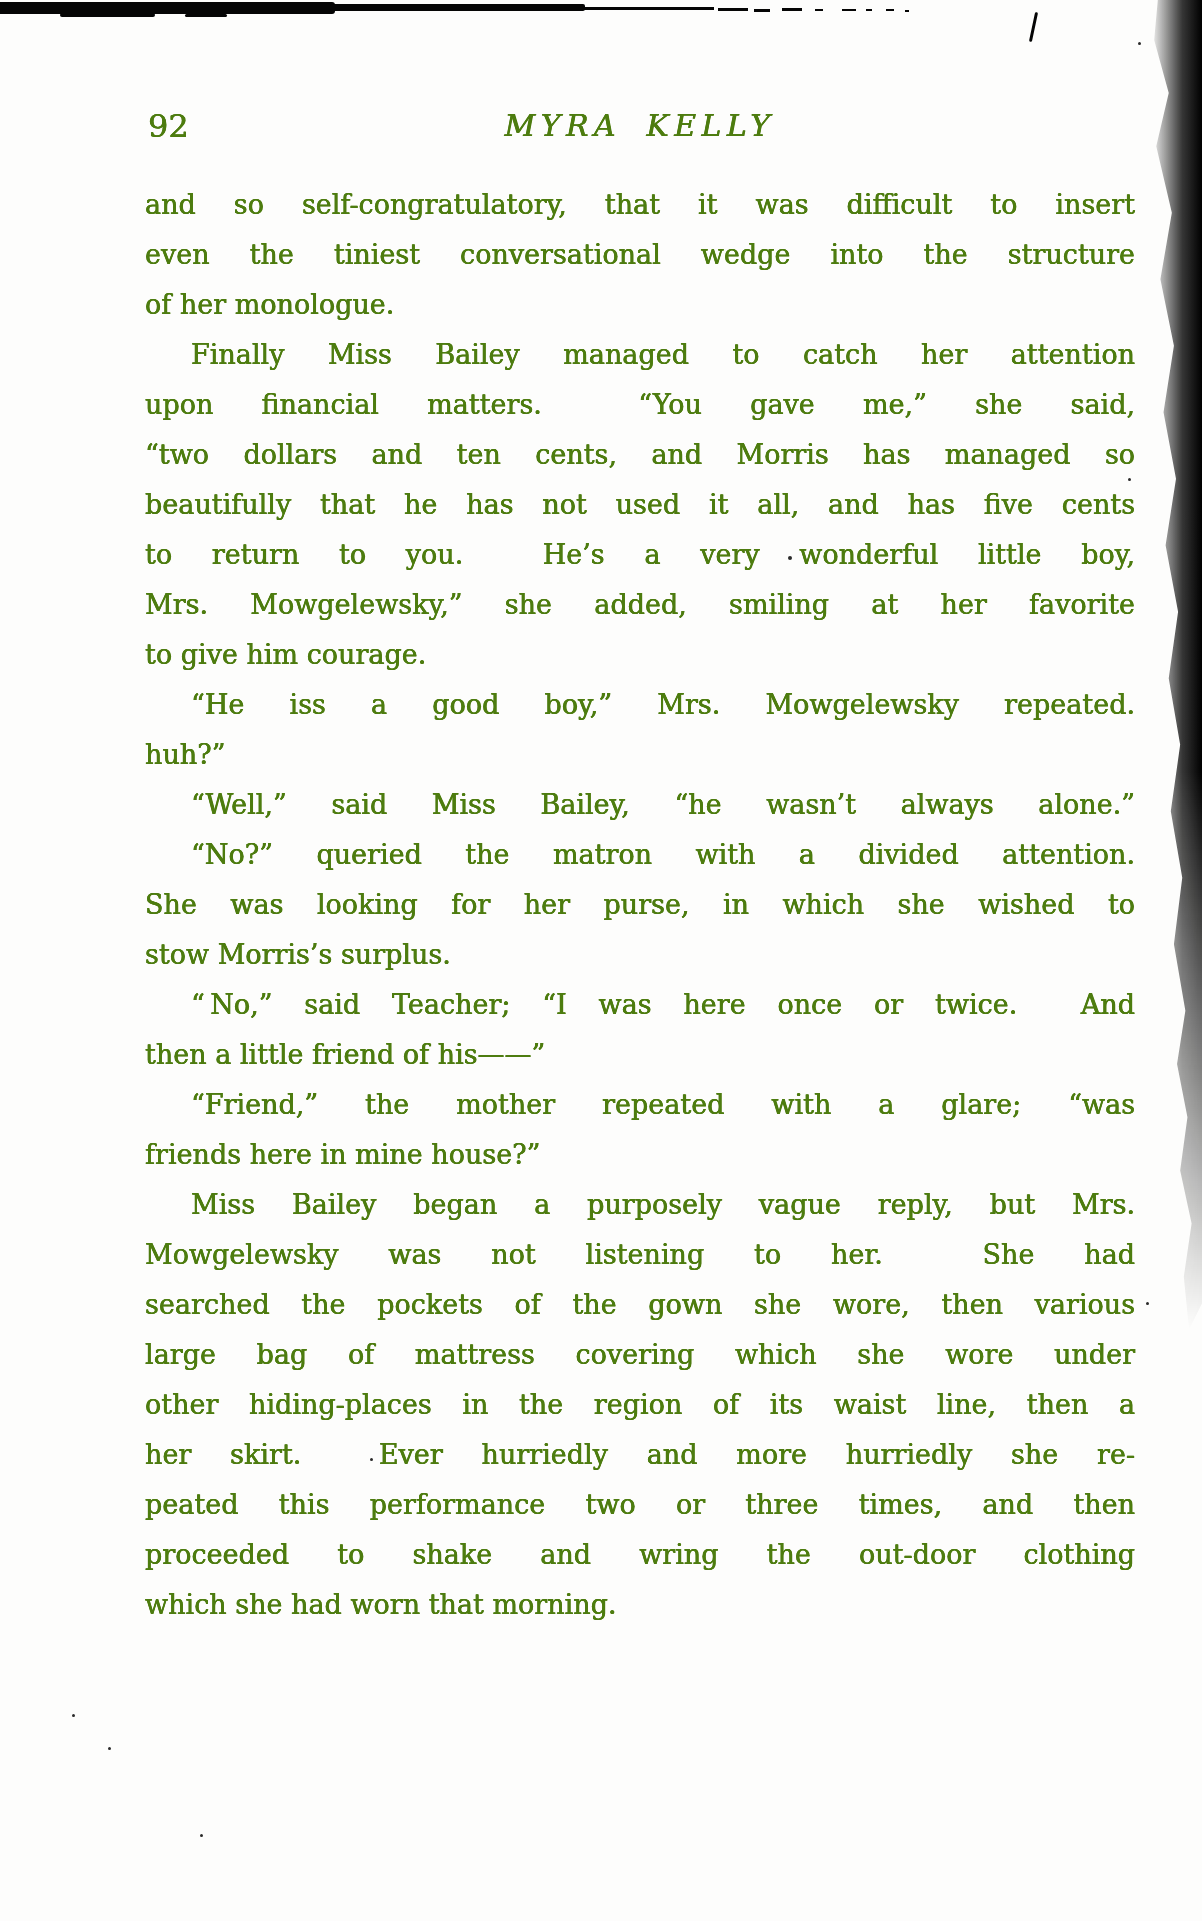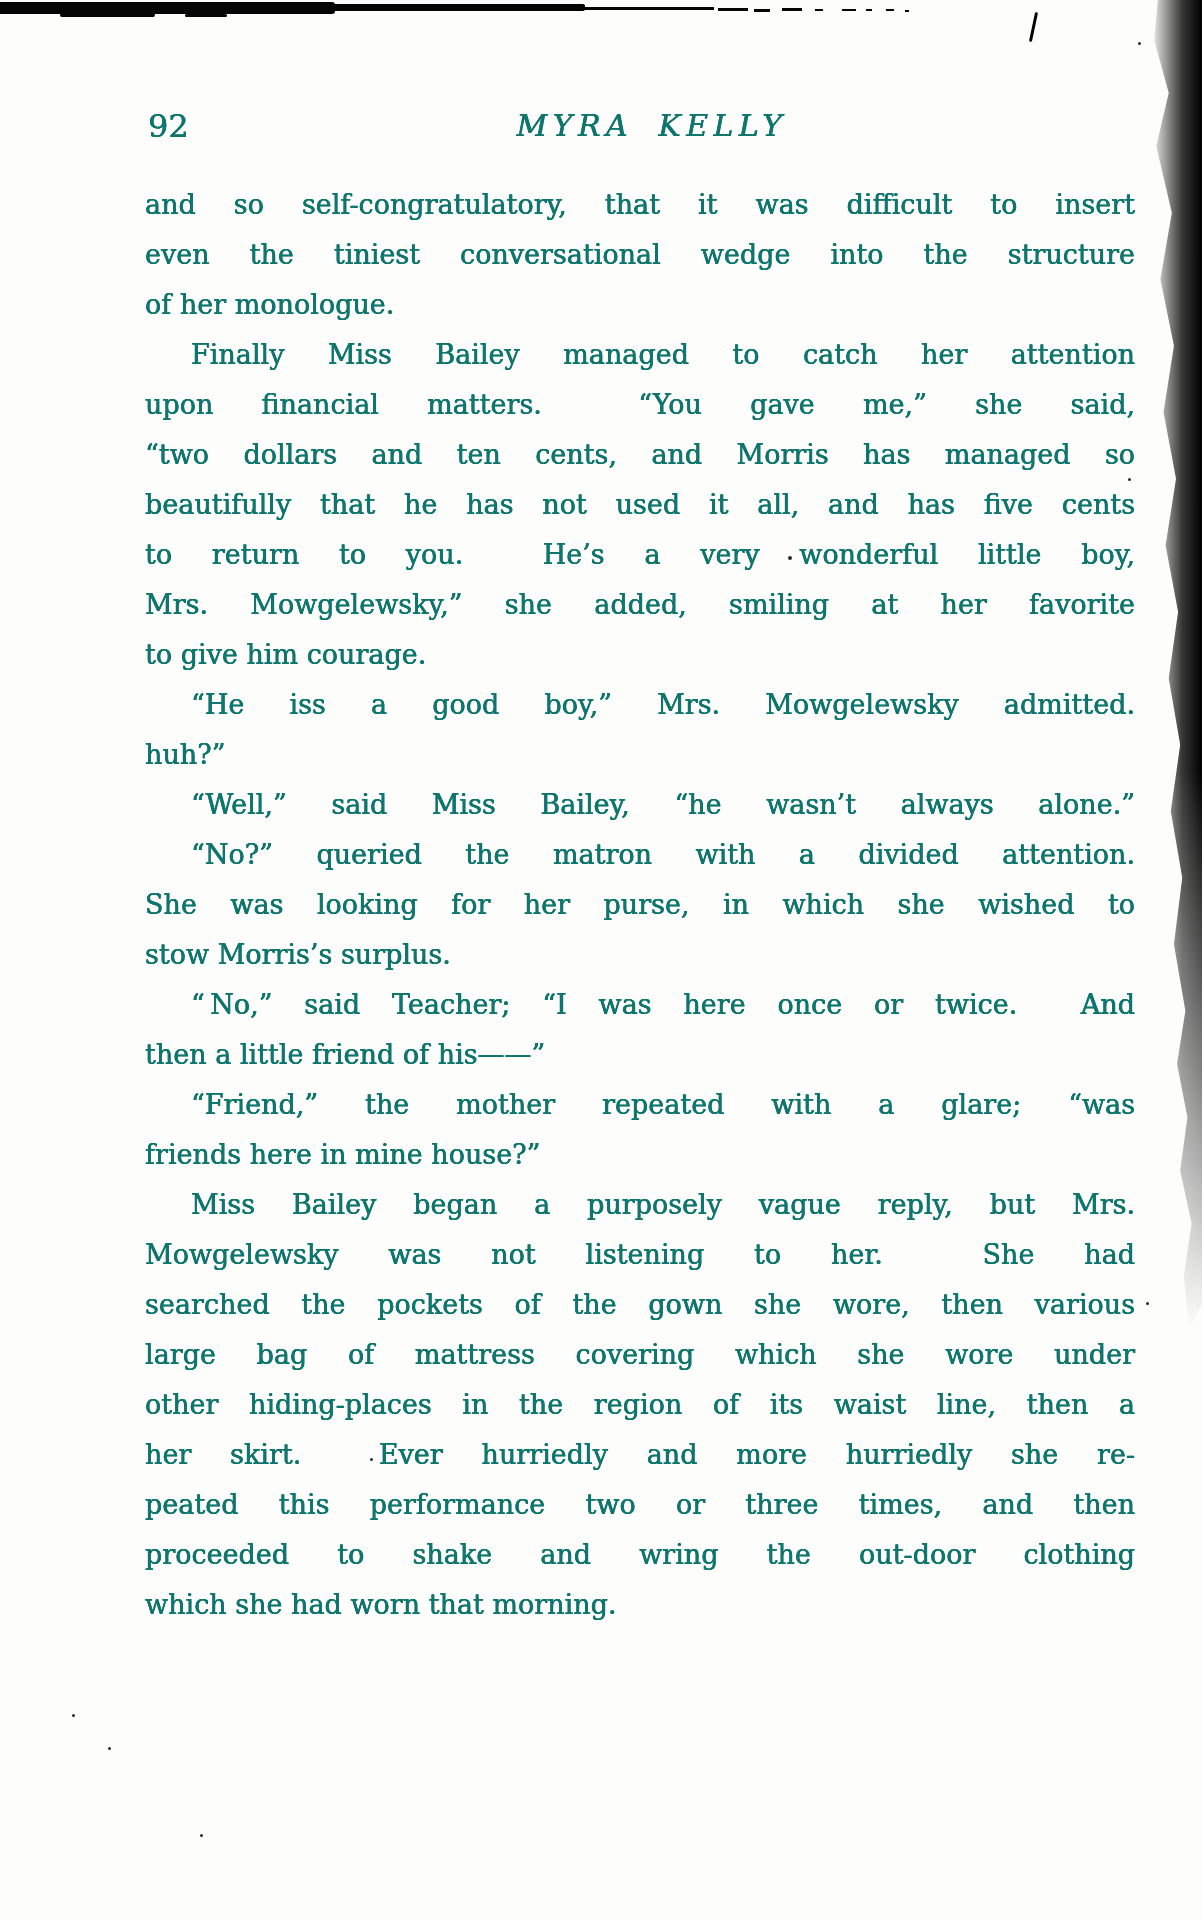--- a/index.html
+++ b/index.html
@@ -6,21 +6,21 @@
   body {
     width: 1202px; height: 1921px;
     background: #e9e9e9;
     font-family: "DejaVu Serif", "Liberation Serif", serif;
   }
   .page {
     position: relative;
     width: 1202px; height: 1921px;
     background: #fdfdfc;
     overflow: hidden;
-    color: #0f766e;
+    color: #4d7c0f;
     text-decoration: underline;
   }
 
   
   .artifact { position: absolute; background: #050505; }
   .top-bar-1 { left: 0;   top: 2px;  width: 335px; height: 12px; border-radius: 0 3px 3px 0; }
   .top-bar-1b{ left: 60px; top: 13px; width: 95px;  height: 4px; border-radius: 2px; }
   .top-bar-1c{ left: 185px;top: 14px; width: 42px;  height: 3px; border-radius: 2px; }
   .top-bar-2 { left: 330px; top: 4px; width: 255px; height: 7px; border-radius: 2px; }
   .top-bar-3 { left: 582px; top: 7px; width: 132px; height: 3px; }
@@ -63,21 +63,21 @@
   .ink { text-shadow: 0.35px 0 0 currentColor, -0.2px 0 0 currentColor; }
 
   .running-header {
     position: absolute; left: 145px; top: 104px; width: 990px; height: 44px;
   }
   .page-number {
     position: absolute; left: 3px; top: 0;
     font-size: 32px; line-height: 44px;
   }
   .running-head-title {
-    position: absolute; left: 12px; top: 0; width: 100%;
+    position: absolute; left: 0; top: 0; width: 100%;
     text-align: center;
     font-style: italic; font-size: 30px; line-height: 44px;
     letter-spacing: 0.18em; word-spacing: 0.35em;
   }
 
   .text-block {
     position: absolute; left: 145px; top: 180px; width: 990px;
     font-size: 27px;
   }
   .text-line {
@@ -130,21 +130,21 @@
       <div class="text-line">and so self-congratulatory, that it was difficult to insert</div>
       <div class="text-line">even the tiniest conversational wedge into the structure</div>
       <div class="text-line para-end">of her monologue.</div>
       <div class="text-line indent">Finally Miss Bailey managed to catch her attention</div>
       <div class="text-line">upon financial matters.&nbsp; “You gave me,” she said,</div>
       <div class="text-line">“two dollars and ten cents, and Morris has managed so</div>
       <div class="text-line">beautifully that he has not used it all, and has five cents</div>
       <div class="text-line">to return to you.&nbsp; He’s a very wonderful little boy,</div>
       <div class="text-line">Mrs. Mowgelewsky,” she added, smiling at her favorite</div>
       <div class="text-line para-end">to give him courage.</div>
-      <div class="text-line indent">“He iss a good boy,” Mrs. Mowgelewsky admitted.</div>
+      <div class="text-line indent">“He iss a good boy,” Mrs. Mowgelewsky repeated.</div>
       <div class="text-line para-end">huh?”</div>
       <div class="text-line indent">“Well,” said Miss Bailey, “he wasn’t always alone.”</div>
       <div class="text-line indent">“No?” queried the matron with a divided attention.</div>
       <div class="text-line">She was looking for her purse, in which she wished to</div>
       <div class="text-line para-end">stow Morris’s surplus.</div>
       <div class="text-line indent">“ No,” said Teacher; “I was here once or twice.&nbsp; And</div>
       <div class="text-line para-end">then a little friend of his——”</div>
       <div class="text-line indent">“Friend,” the mother repeated with a glare; “was</div>
       <div class="text-line para-end">friends here in mine house?”</div>
       <div class="text-line indent">Miss Bailey began a purposely vague reply, but Mrs.</div>

